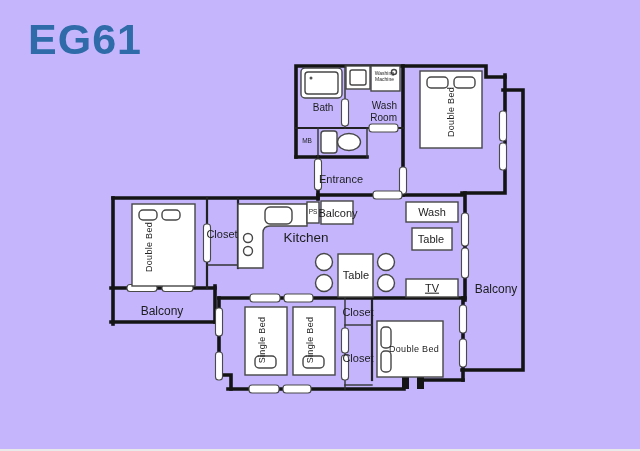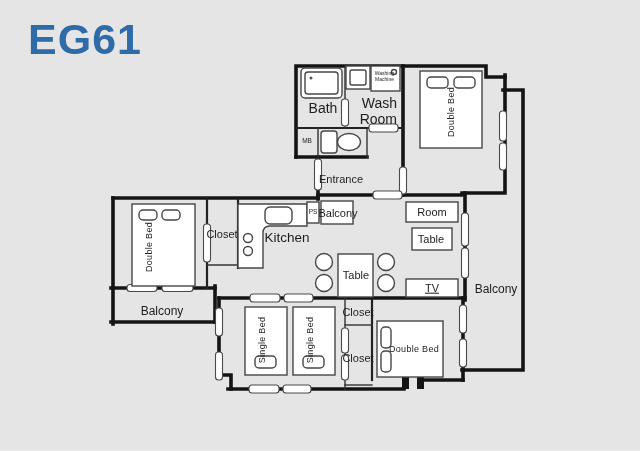--- a/index.html
+++ b/index.html
@@ -2,21 +2,21 @@
 <html style="--accent: #2e6ba8; --wall: #141414; --furniture: #474747;"><head>
 <meta charset="utf-8">
 <style>
   :root{
     --accent:#2e6ba8;
     --wall:#141414;
     --furniture:#474747;
   }
   html,body{margin:0;padding:0;background:#ffffff;}
   #canvas{
-    position:relative;width:640px;height:451px;background:#e5e5e5;overflow:hidden;
+    position:relative;width:640px;height:451px;background:#c4b5fd;overflow:hidden;
     font-family:"Liberation Sans", sans-serif;color:#1c1c1c;
   }
   #plan-title{
     position:absolute;left:28px;top:18px;font-size:43px;font-weight:bold;
     letter-spacing:1px;color:var(--accent);line-height:1;
   }
   svg{position:absolute;left:0;top:0;}
   .wall{stroke:var(--wall);stroke-width:3.6;fill:none;stroke-linecap:square;stroke-linejoin:miter;}
   .wall-thin{stroke:#222222;stroke-width:2.2;fill:none;stroke-linecap:square;}
   .part{stroke:#333333;stroke-width:1.4;fill:none;stroke-linecap:square;}
@@ -27,21 +27,21 @@
     position:absolute;transform:translate(-50%,-50%);
     white-space:nowrap;text-align:center;color:#1d1d1d;line-height:1.15;
   }
   .lbl.v{transform:translate(-50%,-50%) rotate(-90deg);}
   .lbl.wrap{white-space:normal;text-align:right;}
   .f5{font-size:5px;}
   .f7{font-size:6.5px;}
   .f8{font-size:11px;}
   .f9{font-size:9px;letter-spacing:0.3px;}
   .f10{font-size:12px;}
-  .f11{font-size:14px;}
+  .f11{font-size:10px;}
   .f13{font-size:13.5px;}
   #bottom-edge{position:absolute;left:0;bottom:0;width:640px;height:2px;background:#e9e9e9;}
 </style>
 </head>
 <body>
 
 <div id="canvas">
 
   <div id="plan-title">EG61</div>
 
@@ -194,24 +194,24 @@
     </g>
   </svg>
 
   <div class="lbl f11" style="left:323px;top:108px;">Bath</div>
   <div class="lbl f11 wrap" style="left:375px;top:111px;width:44px;">Wash Room</div>
   <div class="lbl f5 wrap" style="left:383px;top:77px;width:22px;">Washing Machine</div>
   <div class="lbl f7" style="left:307px;top:141px;">MB</div>
   <div class="lbl f8" style="left:341px;top:179px;">Entrance</div>
   <div class="lbl f9 v" style="left:451px;top:112px;">Double Bed</div>
   <div class="lbl f8" style="left:222px;top:234px;">Closet</div>
-  <div class="lbl f13" style="left:287px;top:238px;">Kitchen</div>
+  <div class="lbl f13" style="left:287px;top:238px;padding-left:38px;">Kitchen</div>
   <div class="lbl f7" style="left:313px;top:212px;">PS</div>
   <div class="lbl f8" style="left:338px;top:213px;">Balcony</div>
-  <div class="lbl f8" style="left:432px;top:212px;">Room</div>
+  <div class="lbl f8" style="left:432px;top:212px;">Wash</div>
   <div class="lbl f8" style="left:431px;top:239px;">Table</div>
   <div class="lbl f8" style="left:356px;top:275px;">Table</div>
   <div class="lbl f8" style="left:432px;top:288px;text-decoration:underline;">TV</div>
   <div class="lbl f9 v" style="left:149px;top:247px;">Double Bed</div>
   <div class="lbl f10" style="left:162px;top:312px;">Balcony</div>
   <div class="lbl f9 v" style="left:262px;top:340px;">Single Bed</div>
   <div class="lbl f9 v" style="left:310px;top:340px;">Single Bed</div>
   <div class="lbl f8" style="left:358px;top:312px;">Closet</div>
   <div class="lbl f8" style="left:358px;top:358px;">Closet</div>
   <div class="lbl f9" style="left:414px;top:349px;">Double Bed</div>

